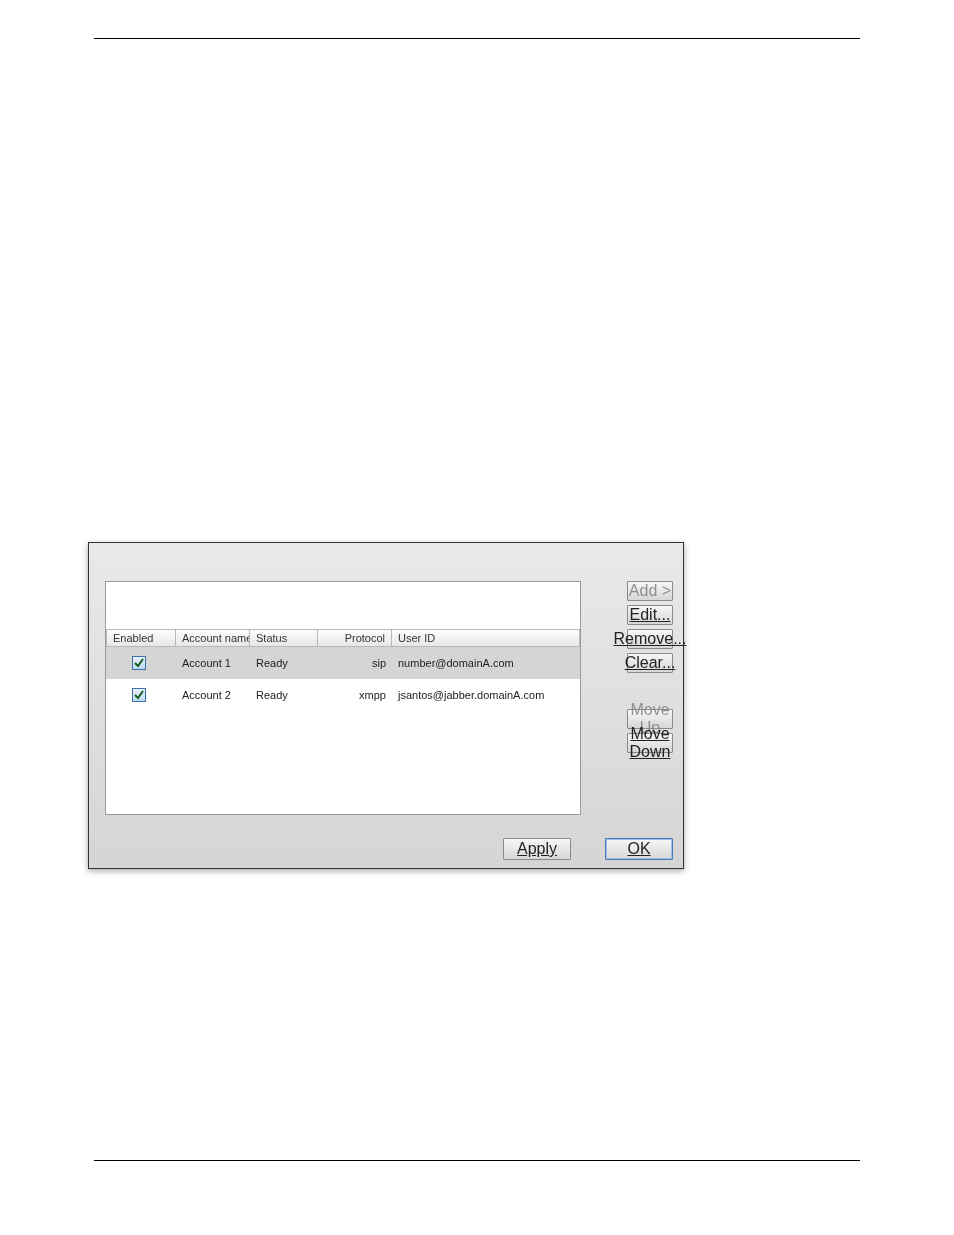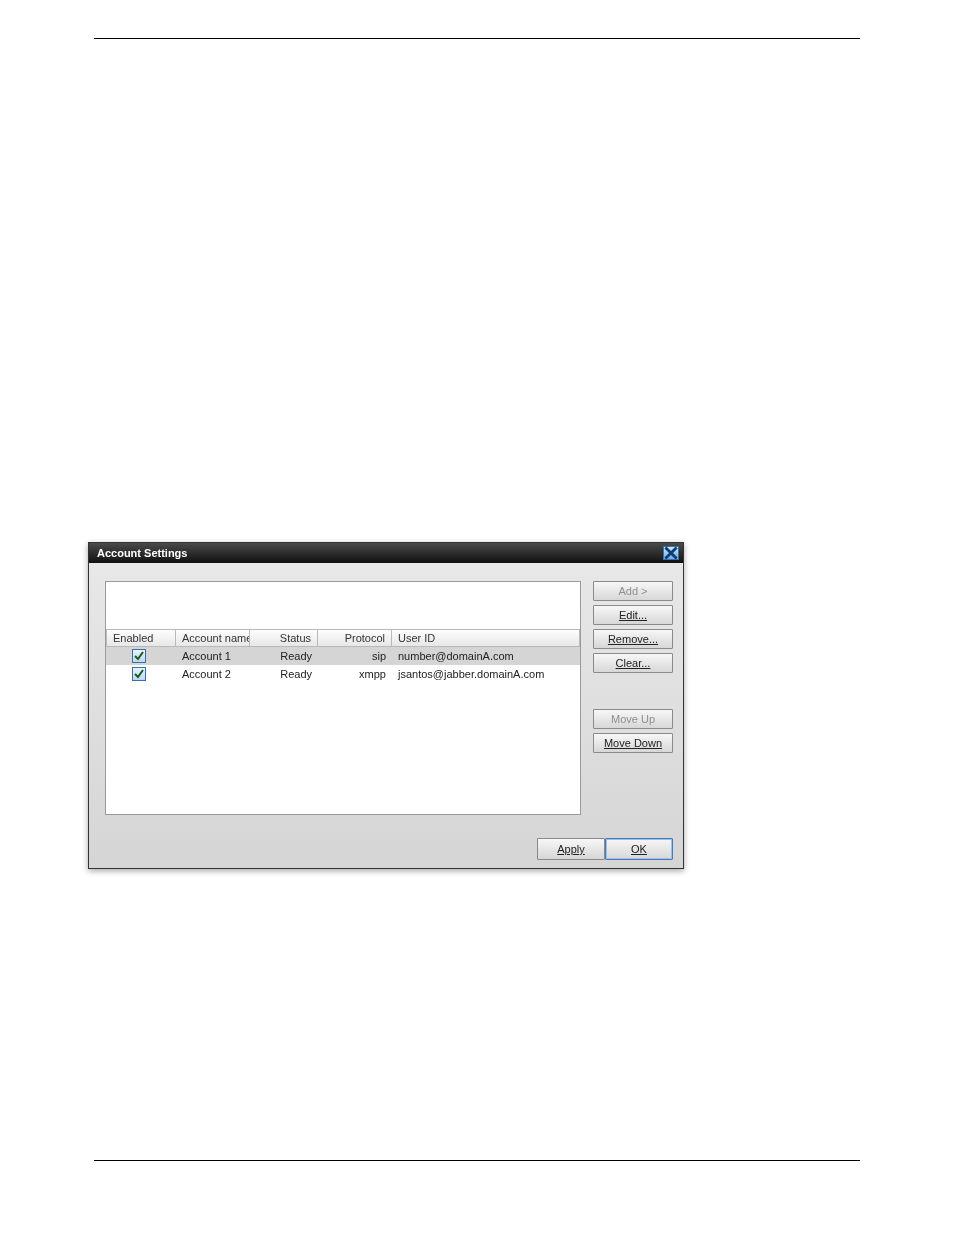--- a/index.html
+++ b/index.html
@@ -32,72 +32,64 @@
   .listarea {
     position: absolute; left: 6px; top: 8px; width: 476px; height: 234px;
     background: #fff; border: 1px solid #9a9a9a;
   }
   .listhead { height: 18px; display:flex; font-size:11px; color:#333;margin-top:47px; }
   .hc { border: 1px solid #b9b9b9; border-left:none; background: linear-gradient(#fdfdfd,#e7e7e7);
         padding: 2px 6px; overflow:hidden; white-space:nowrap; }
   .hc:first-child { border-left:1px solid #b9b9b9; }
   .c-en { width: 70px; }
   .c-nm { width: 74px; }
-  .c-st { width: 68px; text-align: right; }
+  .c-st { width: 68px; }
   .c-pr { width: 74px; text-align: right; }
   .c-id { flex: 1; }
 
   .rows { font-size:11px; color:#222; }
-  .row { display:flex; height:18px; align-items:center; }
+  .row { display:flex; height:32px; align-items:center; }
   .row.selected { background: #d5d5d5; }
   .cell { padding: 0 6px; overflow:hidden; white-space:nowrap; }
   .cb {
     width:14px; height:14px; border:1px solid #3a6fa8; background: linear-gradient(#e8f3ff,#bcd9f5);
     display:inline-flex; align-items:center; justify-content:center; margin-left: 20px;
   }
   .cb svg { width:10px; height:10px; }
 
   .hint {
     position: absolute; left: 6px; top: 248px; width: 500px;
     font-size: 11px; color: #222; line-height: 1.25;
   }
 
   .btncol { position:absolute; right:0; top:8px; width:80px; display:flex; flex-direction:column; gap:4px; }
   .spacer { height: 28px; }
   .btn {
-    height:20px; font-size:11px; color:#222;
+    height:20px; font-size:16px; color:#222;
     background: linear-gradient(#f7f7f7,#d7d7d7);
     border:1px solid #8a8a8a; border-radius:1px; text-align:center;
-    display:flex; align-items:center; justify-content:center;
+    display:flex; align-items:center; justify-content:center;margin-left:34px;
   }
   .btn.disabled { color:#8f8f8f; }
   .btn.underline { text-decoration: underline; text-align: center; }
 
   .footer {
     position:absolute; right:10px; bottom:8px; display:flex; 
   }
   .footer .btn { width: 68px; height: 22px; }
   .footer .btn.ok { border: 1px solid #4a79b8; box-shadow: 0 0 0 1px #9ec1eb inset; }
 </style>
 </head>
 <body>
 
 <div class="page">
   <div class="hr-top"></div>
   <div class="hr-bot"></div>
 
   <div class="dialog">
-    <div class="titlebar">
-      <span>Account Settings</span>
-      <span class="closebtn">
-        <svg viewBox="0 0 10 10">
-            <path d="M1 1 L9 9 M9 1 L1 9" stroke="#0b3e73" stroke-width="2" fill="none"></path>
-          </svg>
-      </span>
-    </div>
 
     <div class="body">
 
       <div class="listarea">
         <div class="listhead">
           <div class="hc c-en">Enabled</div>
           <div class="hc c-nm">Account name</div>
           <div class="hc c-st">Status</div>
           <div class="hc c-pr">Protocol</div>
           <div class="hc c-id">User ID</div>

